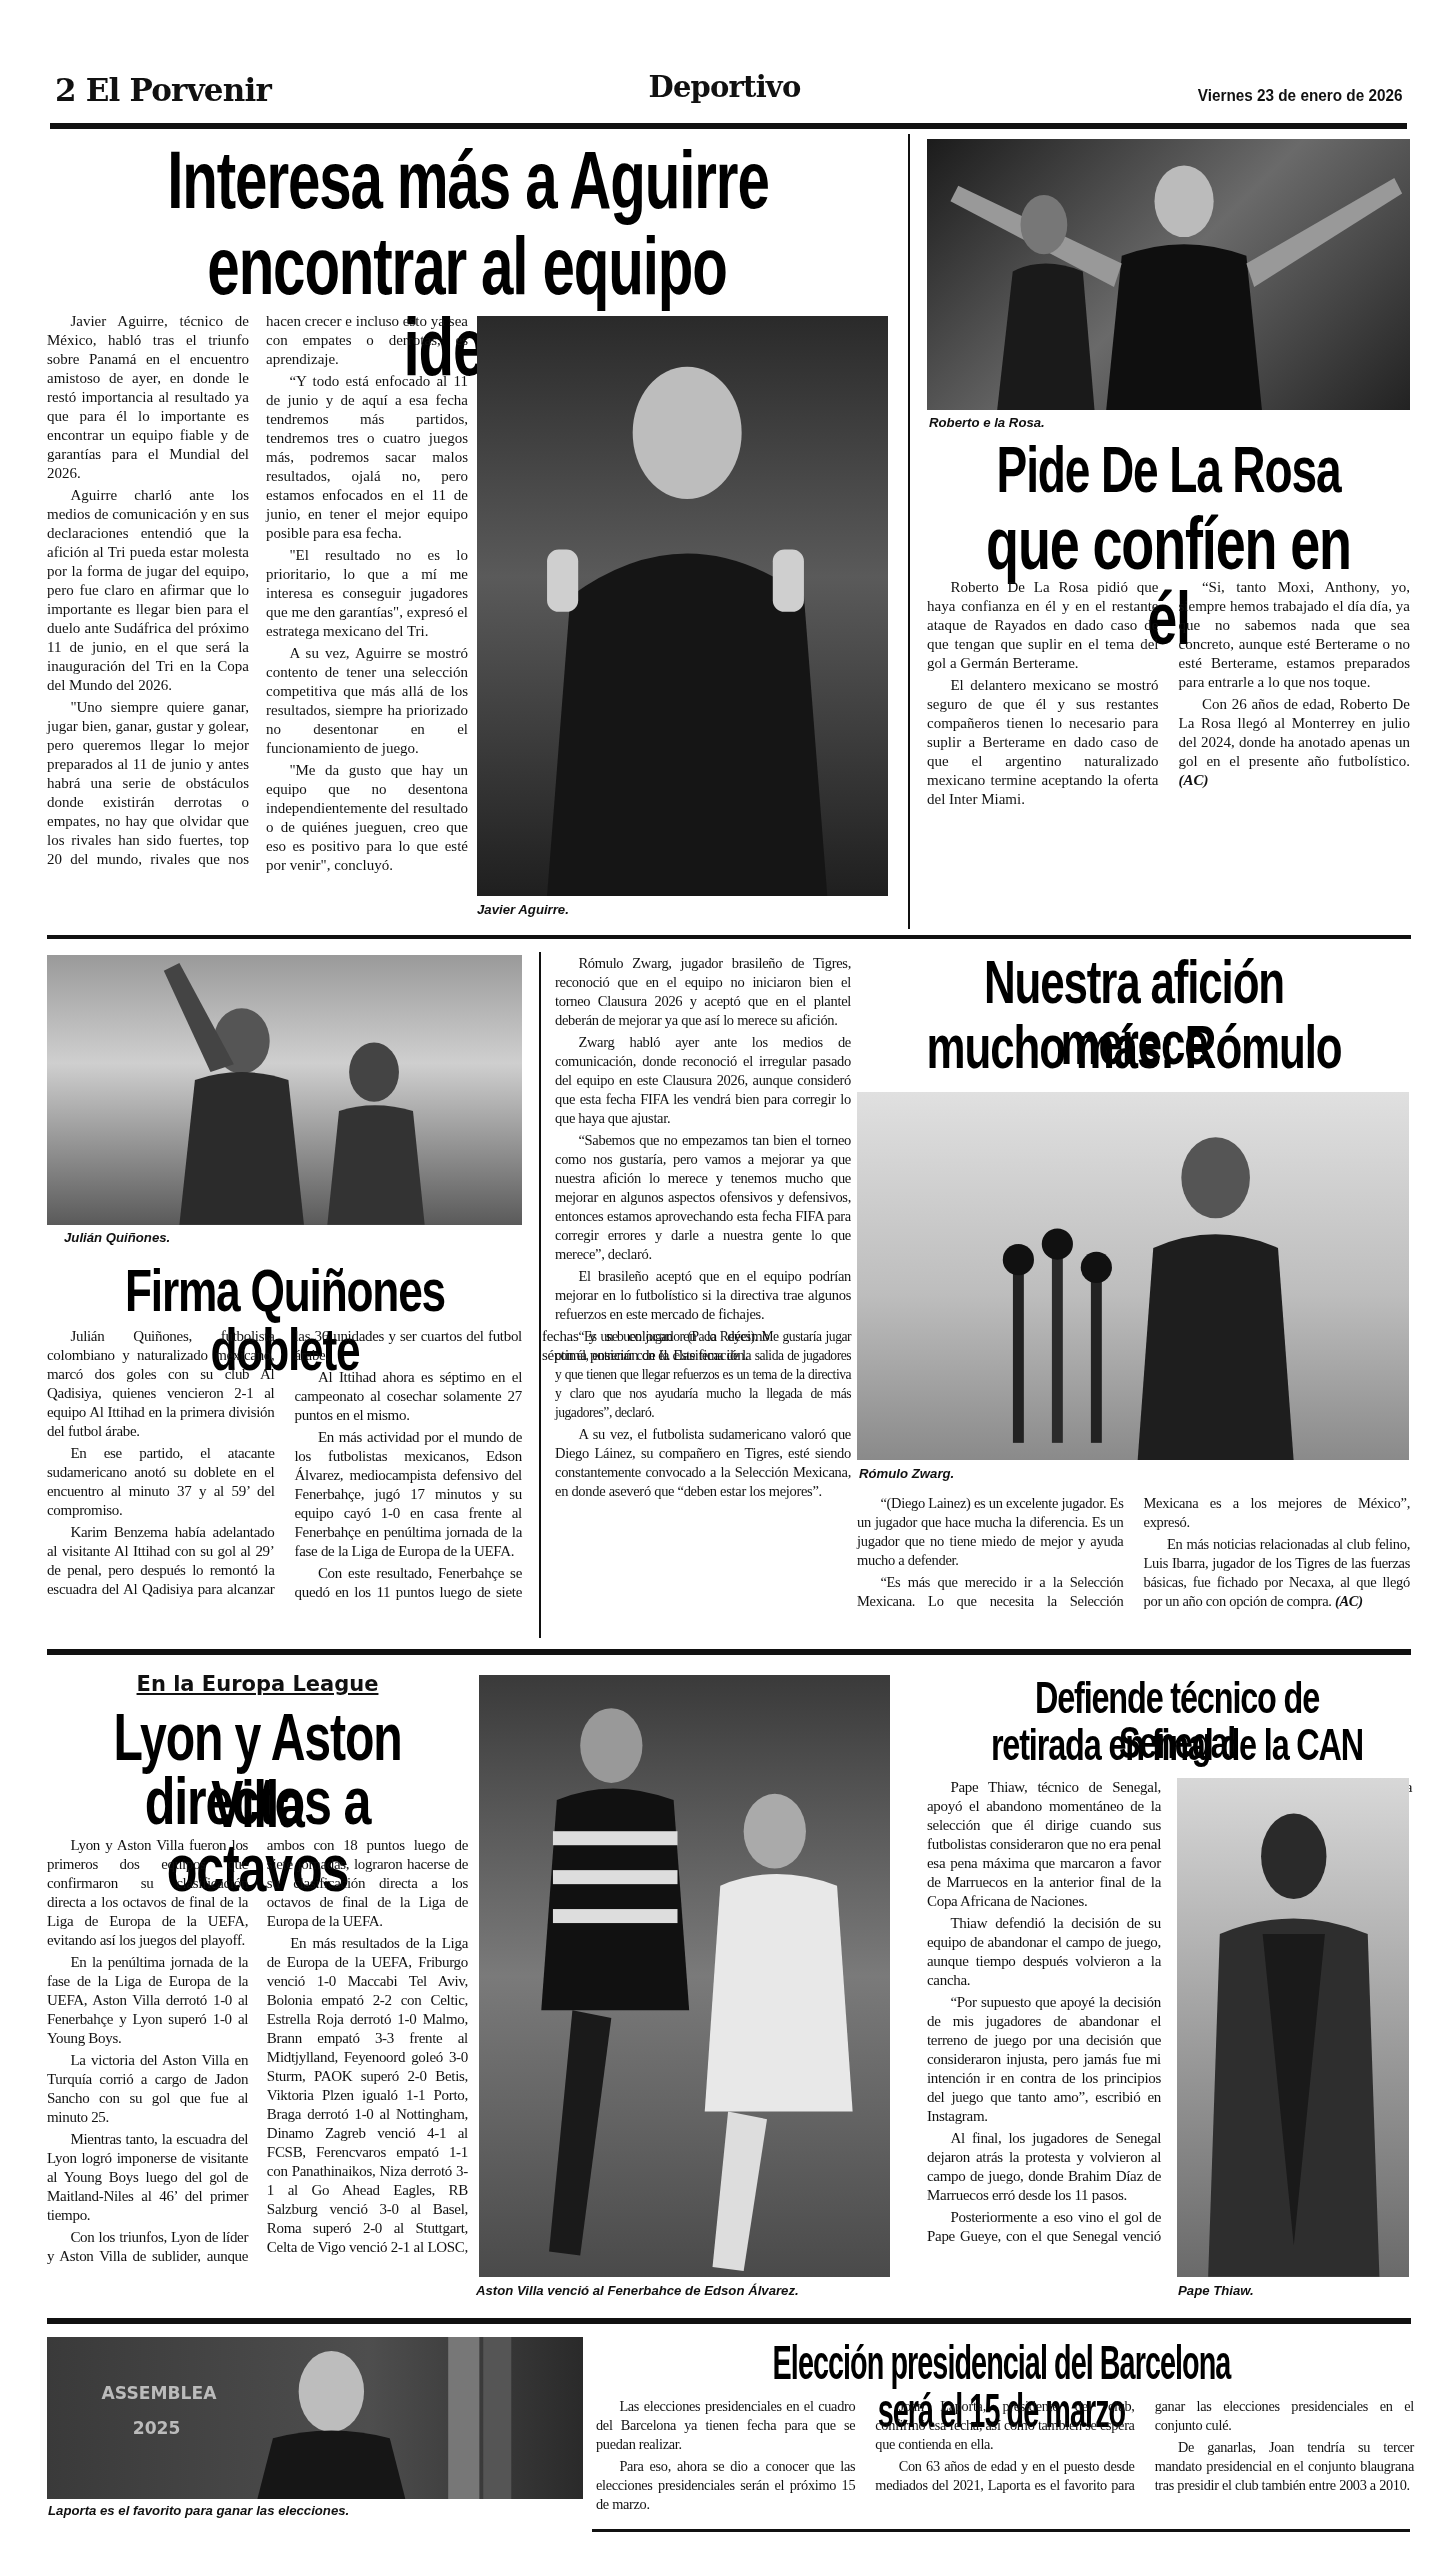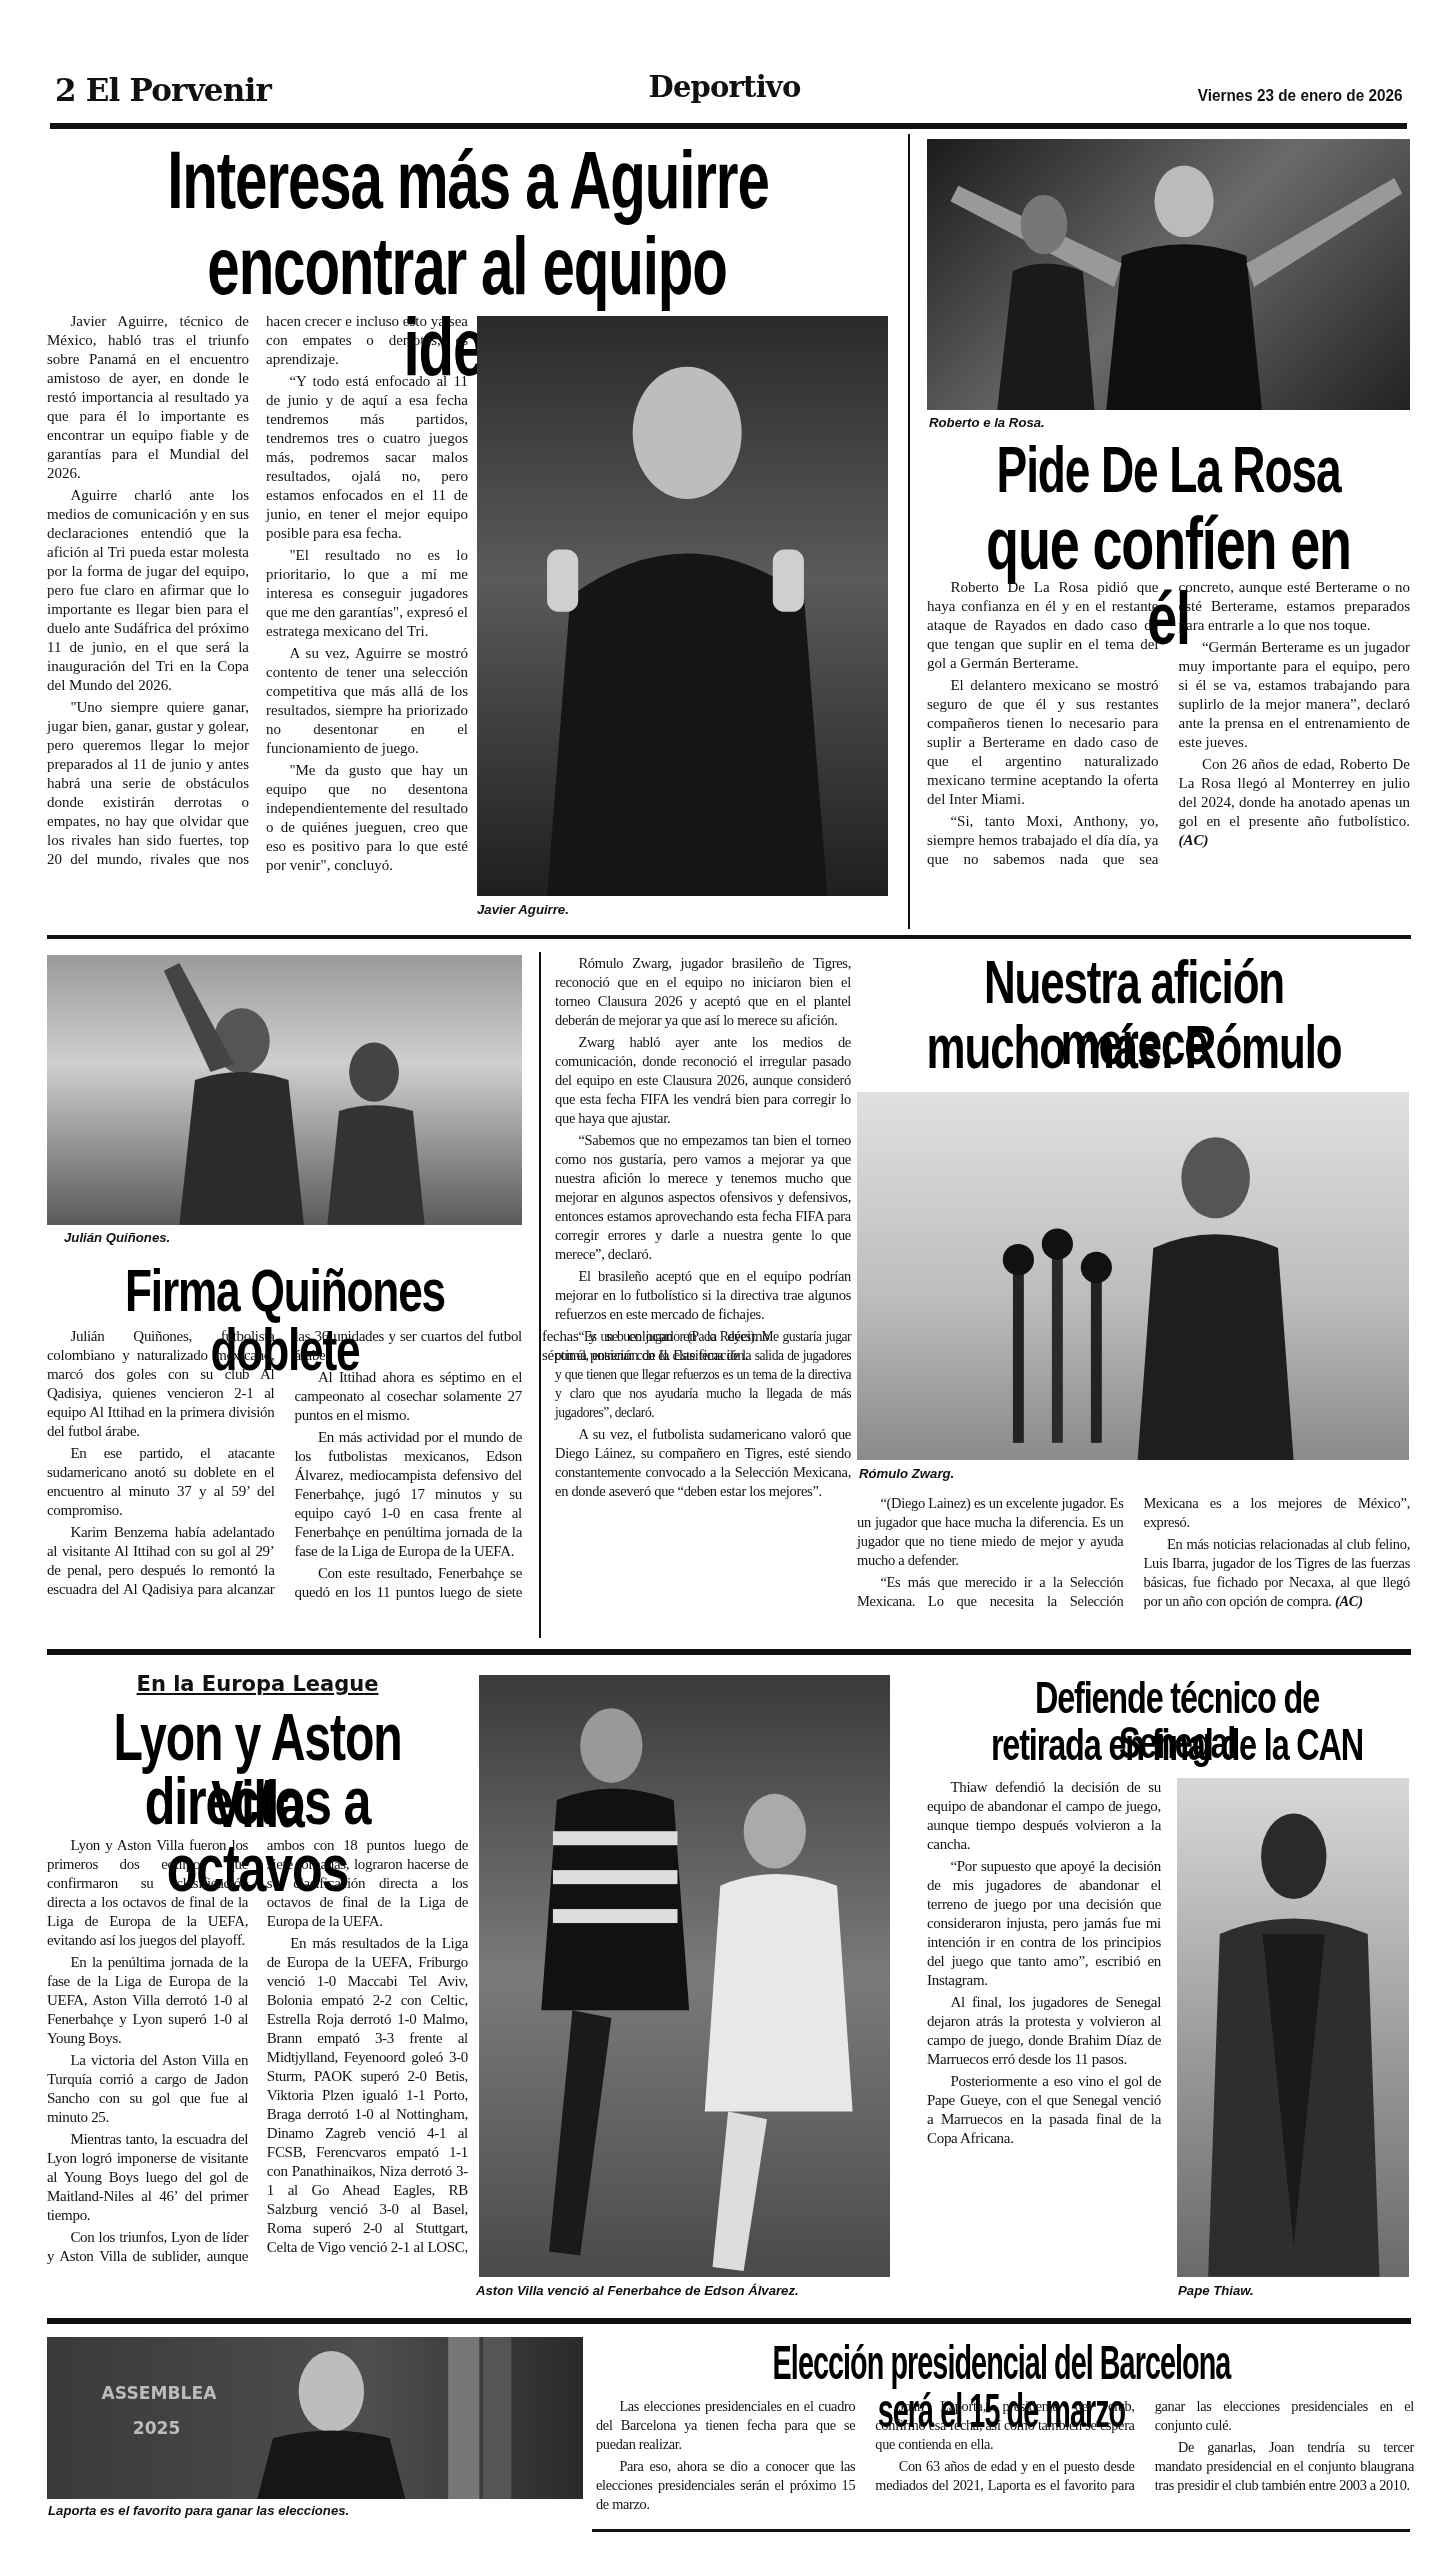--- a/index.html
+++ b/index.html
@@ -63,21 +63,20 @@
   </svg>
 </div>
 <div class="caption" style="left:929px; top:415px;">Roberto e la Rosa.</div>
 <div class="abs headline" style="left:927px; top:438px; width:483px; font-size:64px; transform:scaleX(0.72);">Pide De La Rosa</div>
 <div class="abs headline" style="left:896px; top:506px; width:545px; font-size:75px; transform:scaleX(0.72);">que confíen en él</div>
 
 <div class="abs cols" style="left:927px; top:578px; width:483px; height:343px; column-count:2; column-gap:20px;">
   <p>Roberto De La Rosa pidió que haya confianza en él y en el restante ataque de Rayados en dado caso de que tengan que suplir en el tema del gol a Germán Berterame.</p>
   <p>El delantero mexicano se mostró seguro de que él y sus restantes compañeros tienen lo necesario para suplir a Berterame en dado caso de que el argentino naturalizado mexicano termine aceptando la oferta del Inter Miami.</p>
   <p>“Si, tanto Moxi, Anthony, yo, siempre hemos trabajado el día día, ya que no sabemos nada que sea concreto, aunque esté Berterame o no esté Berterame, estamos preparados para entrarle a lo que nos toque.</p>
-  <p>“Germán Berterame es un jugador muy importante para el equipo, pero si él se va, estamos trabajando para suplirlo de la mejor manera”, declaró ante la prensa en el entrenamiento de este jueves.</p>
   <p><span>Con 26 años de edad, Roberto De La Rosa llegó al Monterrey en julio del 2024, donde ha anotado apenas un gol en el presente año futbolístico.</span> <span class="sig">(AC)</span></p>
 </div>
 
 <div class="rule" style="left:47px; top:935px; width:1364px; height:3.9px;"></div>
 
 <div class="photo" style="left:47px; top:955px; width:475px; height:270px; background:linear-gradient(180deg,#9a9a9a 0%,#cfcfcf 40%,#5a5a5a 100%);">
   <svg width="475" height="270" viewBox="0 0 610 346">
     <ellipse cx="250" cy="110" rx="36" ry="42" fill="#555"></ellipse>
     <path d="M170 346 L190 160 Q250 140 310 160 L330 346 Z" fill="#2b2b2b"></path>
     <path d="M210 150 L150 20 L170 10 L240 140 Z" fill="#444"></path>
@@ -158,20 +157,21 @@
     <path d="M120 430 L90 740 L130 745 L170 440 Z" fill="#1a1a1a"></path>
     <path d="M320 560 L300 760 L340 765 L370 570 Z" fill="#ddd"></path>
   </svg>
 </div>
 <div class="caption" style="left:476px; top:2283px;">Aston Villa venció al Fenerbahce de Edson Álvarez.</div>
 
 <div class="abs headline" style="left:912px; top:1675px; width:530px; font-size:45px; transform:scaleX(0.72);">Defiende técnico de Senegal</div>
 <div class="abs headline" style="left:912px; top:1722px; width:530px; font-size:45px; transform:scaleX(0.72);">retirada en final de la CAN</div>
 
 <div class="abs cols cond" style="left:927px; top:1778px; width:234px; height:499px; column-count:1;">
+  <p>Pape Thiaw, técnico de Senegal, apoyó el abandono momentáneo de la selección que él dirige cuando sus futbolistas consideraron que no era penal esa pena máxima que marcaron a favor de Marruecos en la anterior final de la Copa Africana de Naciones.</p>
   <p>Thiaw defendió la decisión de su equipo de abandonar el campo de juego, aunque tiempo después volvieron a la cancha.</p>
   <p>“Por supuesto que apoyé la decisión de mis jugadores de abandonar el terreno de juego por una decisión que consideraron injusta, pero jamás fue mi intención ir en contra de los principios del juego que tanto amo”, escribió en Instagram.</p>
   <p>Al final, los jugadores de Senegal dejaron atrás la protesta y volvieron al campo de juego, donde Brahim Díaz de Marruecos erró desde los 11 pasos.</p>
   <p>Posteriormente a eso vino el gol de Pape Gueye, con el que Senegal venció a Marruecos en la pasada final de la Copa Africana.</p>
 </div>
 
 <div class="photo" style="left:1177px; top:1778px; width:232px; height:499px; background:linear-gradient(180deg,#d8d8d8 0%,#9a9a9a 55%,#6a6a6a 100%);">
   <svg width="232" height="499" viewBox="0 0 298 640">
     <ellipse cx="150" cy="100" rx="42" ry="55" fill="#2a2a2a"></ellipse>
     <path d="M40 640 L55 200 Q150 160 245 200 L260 640 Z" fill="#2e2e2e"></path>

